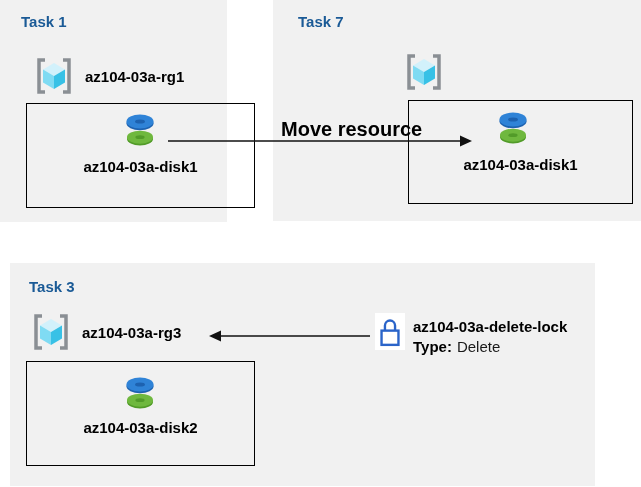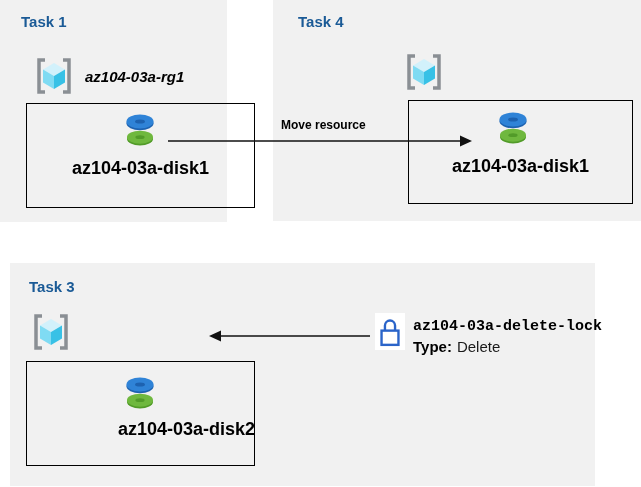--- a/index.html
+++ b/index.html
@@ -36,55 +36,55 @@
   .panel-task2{left:273px;top:0;width:368px;height:221px;}
   .panel-task3{left:10px;top:263px;width:585px;height:223px;}
   .task-title{
     position:absolute;
     font-size:15px;font-weight:bold;
     color:var(--header-blue);
     white-space:nowrap;
   }
   .rg-row{
     position:absolute;
-    display:flex;align-items:center;gap:11px;font-style:italic;
+    display:flex;align-items:center;gap:11px;
   }
   .rg-label,.res-label{
     font-size:15px;font-weight:bold;color:var(--ink);
     white-space:nowrap;
   }
   .res-box{
     position:absolute;
     border:1.5px solid #000;
     background:transparent;
   }
   .disk-wrap{position:absolute;width:36px;height:37px;}
   .res-label-center{
     position:absolute;text-align:center;
-    font-size:18px;font-weight:bold;white-space:nowrap;
+    font-size:15px;font-weight:bold;white-space:nowrap;
   }
   .arrow-layer{
     position:absolute;left:0;top:0;width:641px;height:487px;
     pointer-events:none;
   }
   .move-label{
     position:absolute;left:281px;top:118px;
-    font-size:12px;font-weight:bold;color:var(--ink);
+    font-size:20px;font-weight:bold;color:var(--ink);
     white-space:nowrap;
   }
   .lock-bg{
     position:absolute;left:365px;top:50px;
     width:30px;height:37px;background:#ffffff;
     display:flex;align-items:center;justify-content:center;
   }
   .lock-text{
     position:absolute;left:403px;top:54px;
     font-size:15px;line-height:20px;white-space:nowrap;
   }
-  .lock-name{font-weight:bold;font-family:Liberation Mono, monospace;}
+  .lock-name{font-weight:bold;}
   .lock-type-label{font-weight:bold;}
   .lock-type-value{font-weight:normal;margin-left:5px;color:#1a1a1a;margin-top:20px;}
   svg{display:block;}
   .cube-top{fill:var(--cube-top);}
   .cube-left{fill:var(--cube-left);}
   .cube-right{fill:var(--cube-right);}
   .bracket{stroke:var(--bracket-gray);stroke-width:3.5;fill:none;}
   .arrow-line{stroke:#111;stroke-width:1.6;}
   .arrow-head{fill:#111;}
 </style>
@@ -118,21 +118,21 @@
         <ellipse cx="18" cy="25.2" rx="4.6" ry="1.9" fill="var(--disk-green-dark)"></ellipse>
         <ellipse cx="18" cy="11.3" rx="13.5" ry="7" fill="var(--disk-blue-dark)"></ellipse>
         <ellipse cx="18" cy="9.5" rx="13.5" ry="7" fill="var(--disk-blue)"></ellipse>
         <ellipse cx="18" cy="9.5" rx="5" ry="2" fill="var(--disk-blue-dark)"></ellipse>
       </svg>
     </div>
     <div class="res-label-center" style="left:26px;width:229px;top:158px;">az104-03a-disk1</div>
   </div>
 
   <div class="panel panel-task2">
-    <div class="task-title" style="left:25px;top:13px;">Task 4</div>
+    <div class="task-title" style="left:25px;top:13px;">Task 7</div>
 
     <div class="rg-row" style="left:131px;top:53px;">
       <span>
         <svg width="40" height="38" viewBox="0 0 40 38" aria-hidden="true">
           <path class="bracket" d="M11 3 H5 V35 H11"></path>
           <path class="bracket" d="M29 3 H35 V35 H29"></path>
           <polygon class="cube-top" points="20,6 31,12.5 20,19 9,12.5"></polygon>
           <polygon class="cube-left" points="9,12.5 20,19 20,32 9,25.5"></polygon>
           <polygon class="cube-right" points="31,12.5 20,19 20,32 31,25.5"></polygon>
         </svg>
@@ -160,35 +160,36 @@
     <div class="rg-row" style="left:21px;top:50px;">
       <span>
         <svg width="40" height="38" viewBox="0 0 40 38" aria-hidden="true">
           <path class="bracket" d="M11 3 H5 V35 H11"></path>
           <path class="bracket" d="M29 3 H35 V35 H29"></path>
           <polygon class="cube-top" points="20,6 31,12.5 20,19 9,12.5"></polygon>
           <polygon class="cube-left" points="9,12.5 20,19 20,32 9,25.5"></polygon>
           <polygon class="cube-right" points="31,12.5 20,19 20,32 31,25.5"></polygon>
         </svg>
       </span>
+      <span class="rg-label">az104-03a-rg3</span>
     </div>
 
     <div class="res-box" style="left:16px;top:98px;width:229px;height:105px;"></div>
 
     <div class="disk-wrap" style="left:112px;top:112px;">
       <svg width="36" height="37" viewBox="0 0 36 37" aria-hidden="true">
         <ellipse cx="18" cy="27" rx="13" ry="6.5" fill="var(--disk-green-dark)"></ellipse>
         <ellipse cx="18" cy="25.2" rx="13" ry="6.5" fill="var(--disk-green)"></ellipse>
         <ellipse cx="18" cy="25.2" rx="4.6" ry="1.9" fill="var(--disk-green-dark)"></ellipse>
         <ellipse cx="18" cy="11.3" rx="13.5" ry="7" fill="var(--disk-blue-dark)"></ellipse>
         <ellipse cx="18" cy="9.5" rx="13.5" ry="7" fill="var(--disk-blue)"></ellipse>
         <ellipse cx="18" cy="9.5" rx="5" ry="2" fill="var(--disk-blue-dark)"></ellipse>
       </svg>
     </div>
-    <div class="res-label-center" style="left:16px;width:229px;top:156px;text-align:right;">az104-03a-disk2</div>
+    <div class="res-label-center" style="left:16px;width:229px;top:156px;">az104-03a-disk2</div>
 
     <div class="lock-bg">
       <svg width="28" height="34" viewBox="0 0 30 37" aria-hidden="true">
         <path d="M9.5 17 V11.5 a5.5 5.5 0 0 1 11 0 V17" fill="none" stroke="var(--lock-blue)" stroke-width="2.6"></path>
         <rect x="5.8" y="17" width="18.4" height="15.5" fill="#ffffff" stroke="var(--lock-blue)" stroke-width="2.6"></rect>
       </svg>
     </div>
     <div class="lock-text">
       <div class="lock-name">az104-03a-delete-lock</div>
       <div><span class="lock-type-label">Type:</span><span class="lock-type-value">Delete</span></div>

